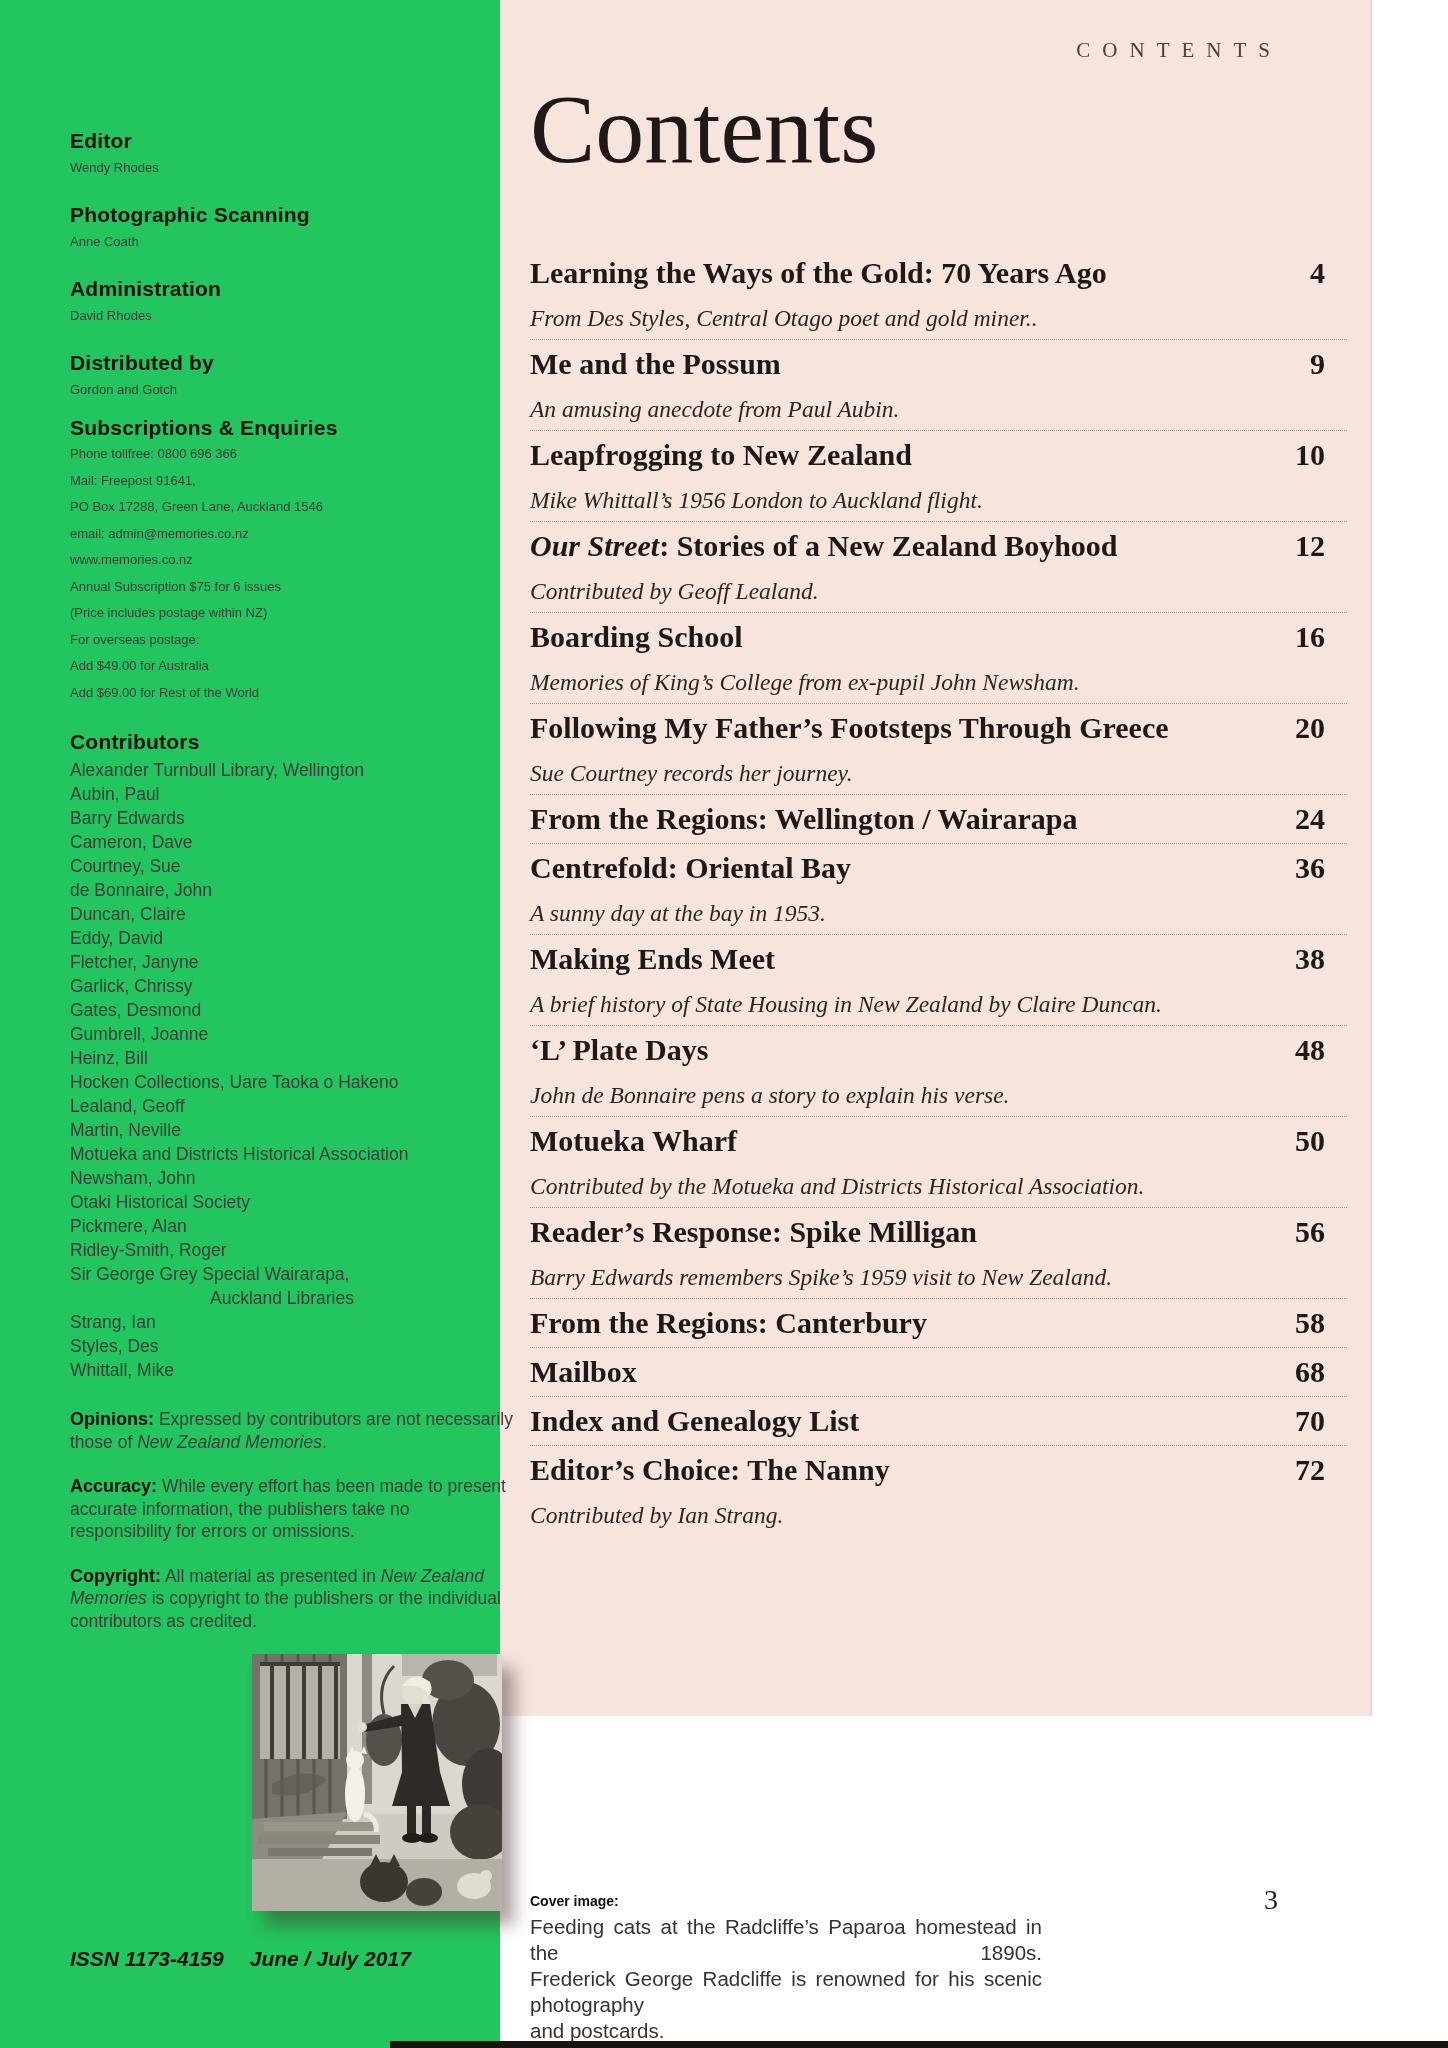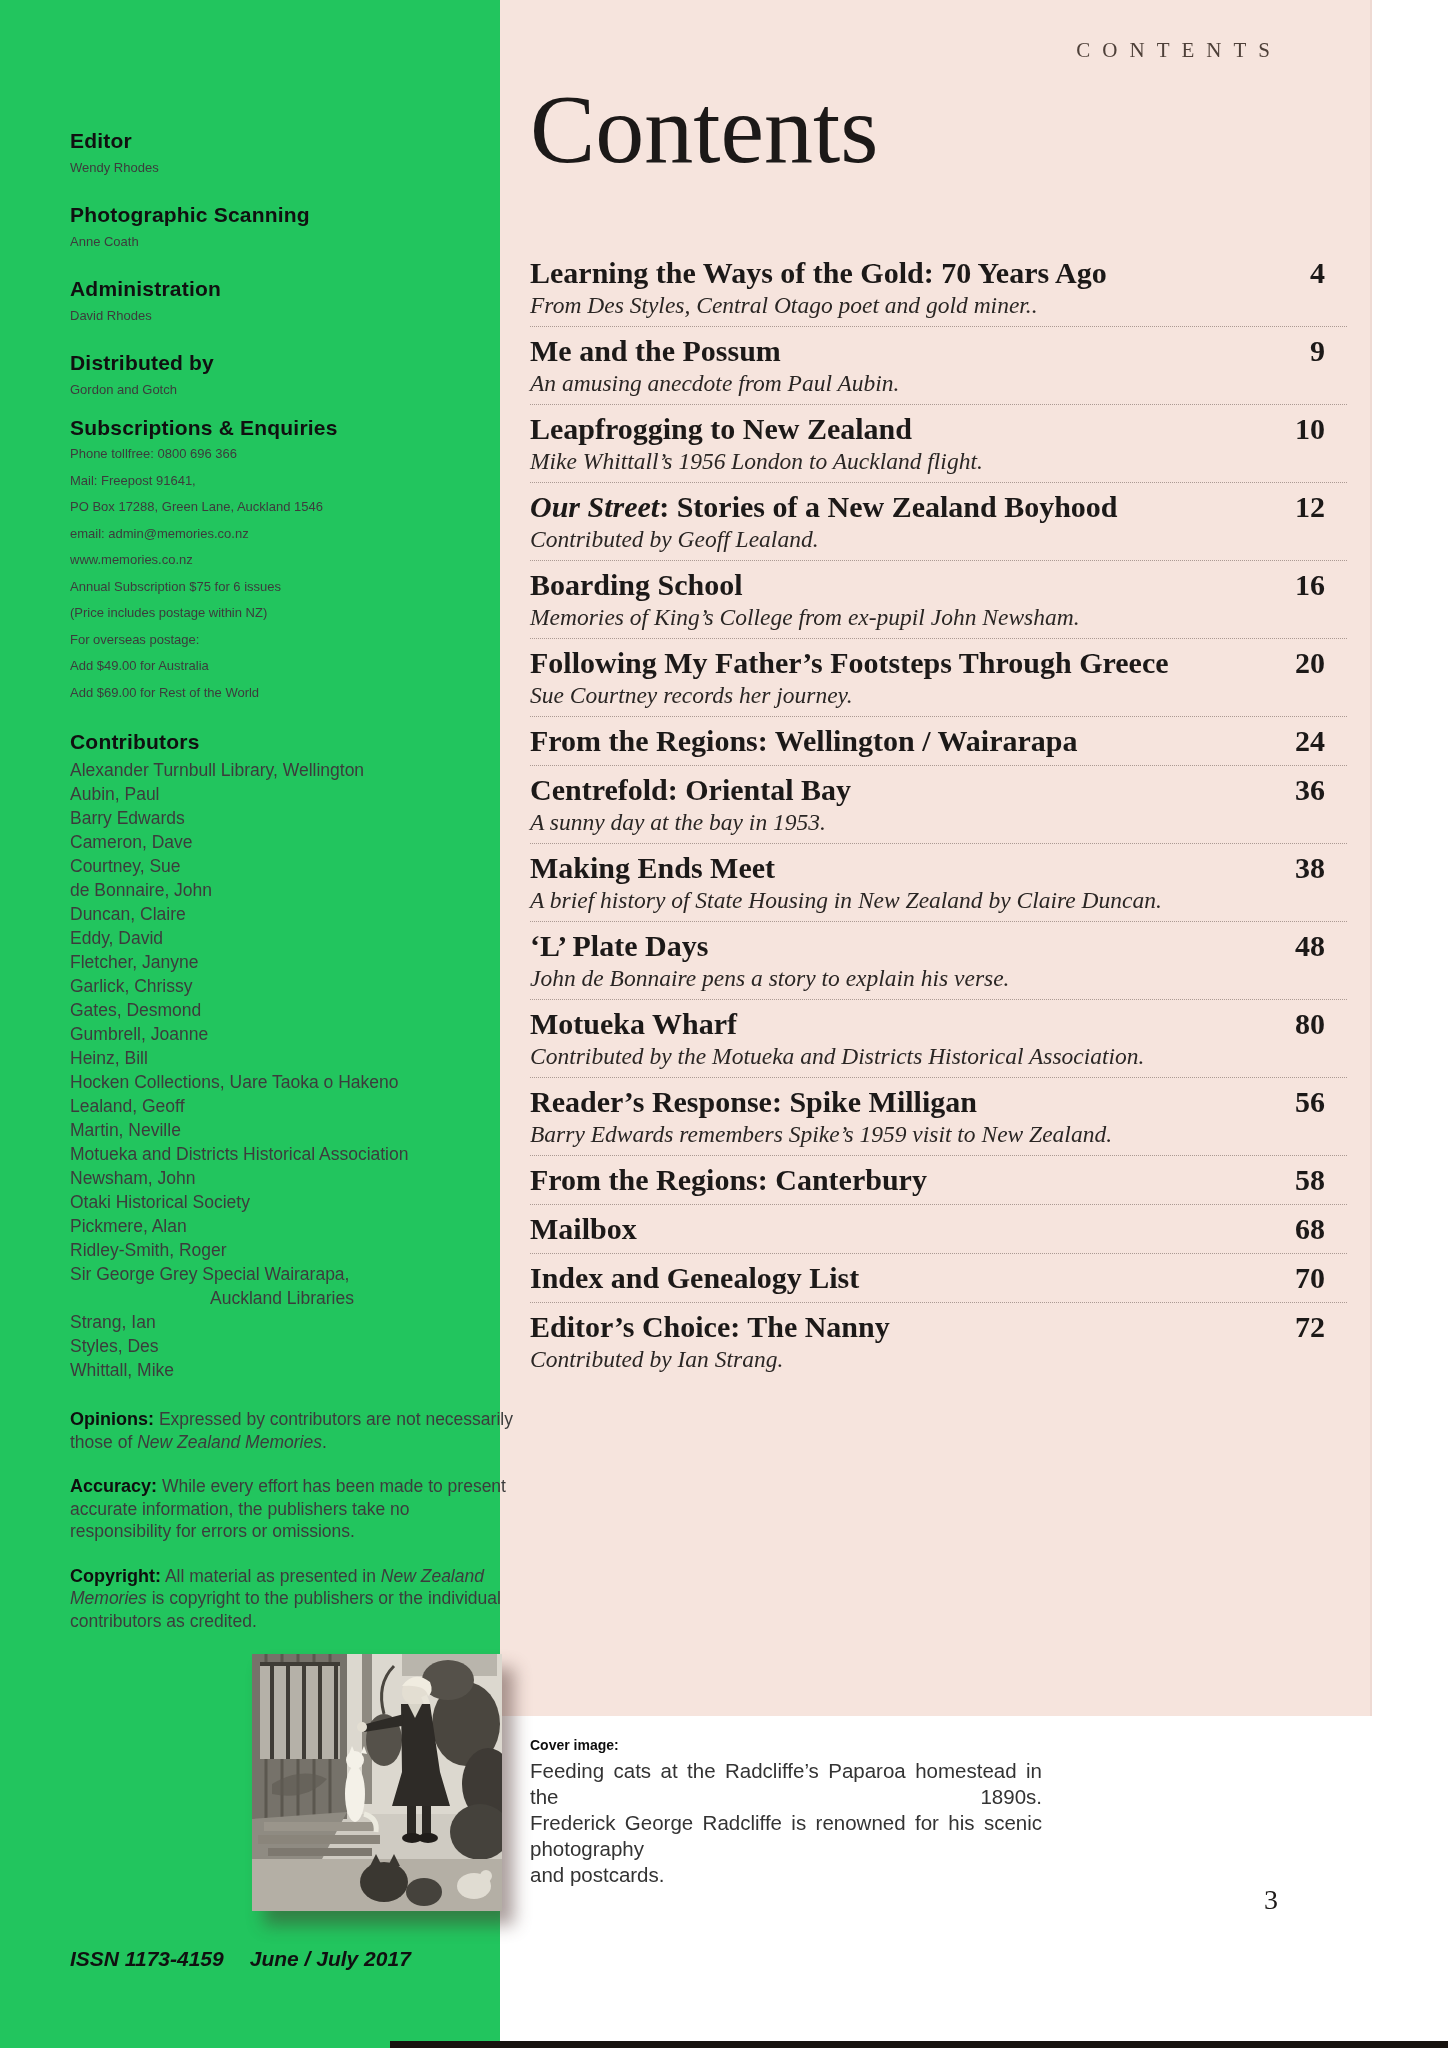--- a/index.html
+++ b/index.html
@@ -31,21 +31,21 @@
   .corner{position:absolute;top:38px;right:88px;font-size:21px;letter-spacing:12px;
           color:#4e4039;font-family:"Liberation Serif",serif;}
   .big-title{margin-top:76px;font-size:98px;line-height:1.1;font-weight:400;color:#1c1918;}
   .toc{width:817px;margin-top:22px;}
   .entry{padding:9px 0 9px 0;}
   .entry:not(:last-child){border-bottom:1px dotted #ab9a93;}
   .trow{display:flex;align-items:baseline;}
   .etitle{flex:1;font-weight:bold;font-size:30px;line-height:30px;color:#1c1918;}
   .etitle i{font-style:italic;}
   .epage{font-weight:bold;font-size:30px;line-height:30px;padding-right:22px;color:#1c1918;}
-  .esub{font-style:italic;font-size:23.5px;line-height:24px;margin-top:5px;color:#2a2624;}
+  .esub{font-style:italic;font-size:23.5px;line-height:24px;margin-top:18px;color:#2a2624;}
   .cover{margin-top:352px;width:512px;font-family:"Liberation Sans",sans-serif;}
   .cover-h{font-weight:bold;font-size:14px;line-height:26px;color:#0e0e0e;}
   .cover-line{font-size:20.5px;line-height:26px;color:#333;}
   .cover-line.just{text-align:justify;text-align-last:justify;}
   .pnum{position:absolute;top:1884px;right:92px;font-size:28px;color:#1c1918;
         font-family:"Liberation Serif",serif;}
   .bottom-strip{position:absolute;left:390px;bottom:0;width:1058px;height:7px;background:#17130f;z-index:6;}
 </style>
 </head>
 <body>
@@ -269,21 +269,21 @@
       <div class="entry">
         <div class="trow">
             <span class="etitle"><i></i><span>‘L’ Plate Days</span></span>
             <span class="epage">48</span>
           </div>
         <div class="esub hide-if-empty">John de Bonnaire pens a story to explain his verse.</div>
       </div>
       <div class="entry">
         <div class="trow">
             <span class="etitle"><i></i><span>Motueka Wharf</span></span>
-            <span class="epage">80</span>
+            <span class="epage">50</span>
           </div>
         <div class="esub hide-if-empty">Contributed by the Motueka and Districts Historical Association.</div>
       </div>
       <div class="entry">
         <div class="trow">
             <span class="etitle"><i></i><span>Reader’s Response: Spike Milligan</span></span>
             <span class="epage">56</span>
           </div>
         <div class="esub hide-if-empty">Barry Edwards remembers Spike’s 1959 visit to New Zealand.</div>
       </div>

